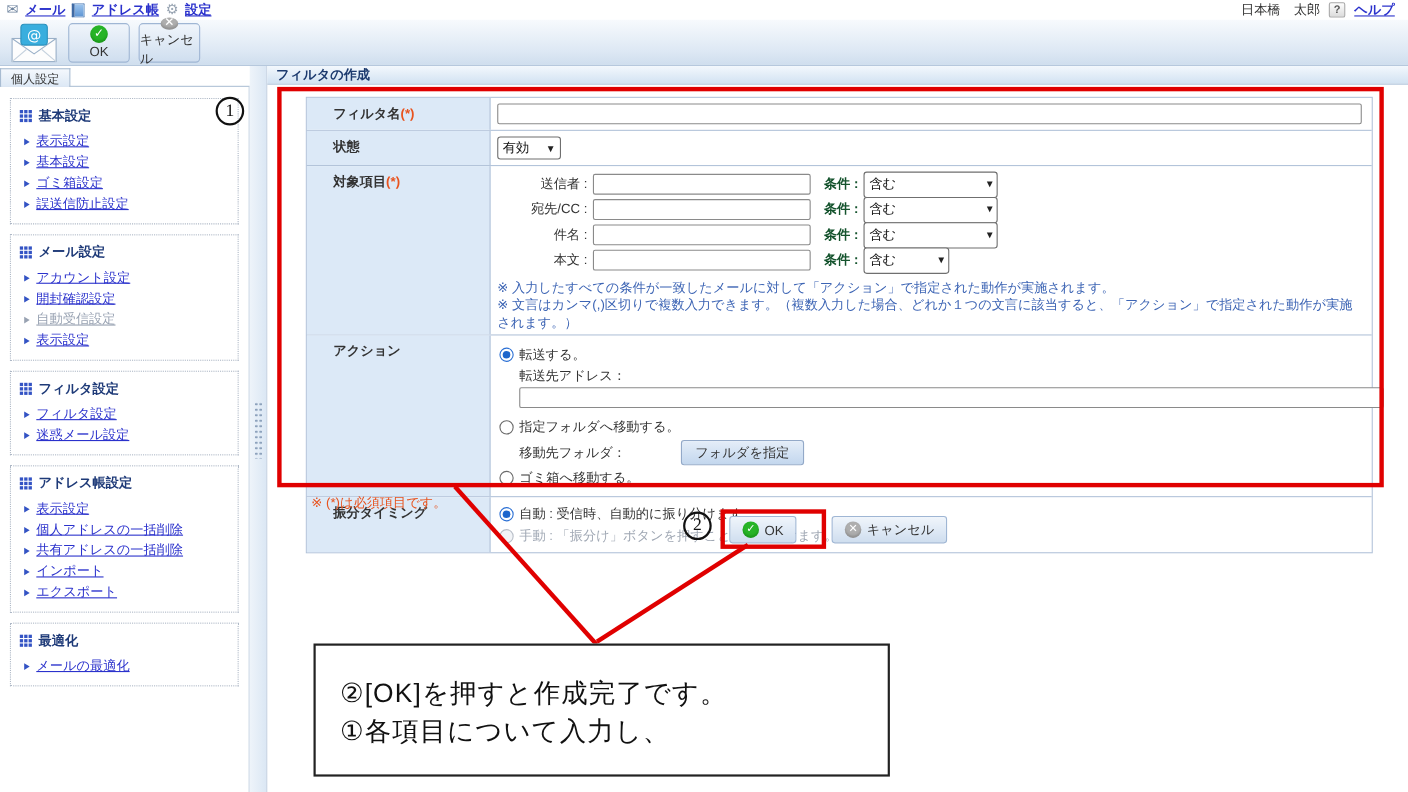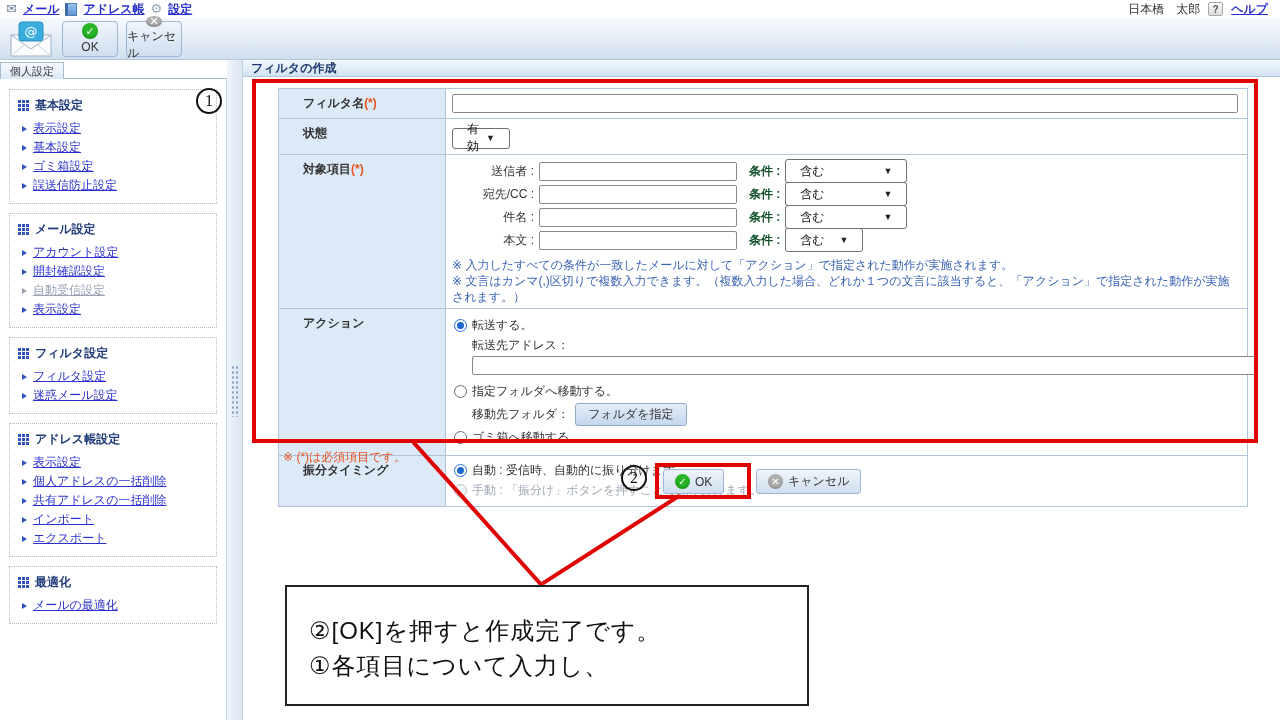--- a/index.html
+++ b/index.html
@@ -65,28 +65,28 @@
   .frow { display:flex; border-top:1px solid #b3c4da; }
   .frow:first-child { border-top:none; }
   .fl-cell { width:167px; flex:0 0 167px; background:#dce9f7; border-right:1px solid #b3c4da;
     padding:6px 24px; font-weight:bold; color:#333; }
   .fv-cell { flex:1; padding:3px 6px; }
   .req { color:#e8531e; font-weight:bold; }
   input.txt { border:1px solid #8a8a8a; border-radius:2px; height:19px; font-size:12px; padding:0 3px;
     font-family:"Liberation Sans","DejaVu Sans",sans-serif; }
   .wide-input { width:786px; margin-top:2px; }
   .sel { display:inline-flex; align-items:center; justify-content:space-between; border:1px solid #6f6f6f;
-    border-radius:3px; background:#fff; height:21px; padding:0 14px; cursor:pointer; color:#111; }
+    border-radius:3px; background:#fff; height:21px; padding:0 4px; cursor:pointer; color:#111; }
   .sel .caret { font-size:9px; color:#222; margin-left:6px; }
   .status-sel { width:58px; margin:2px 0; }
   .cond-row { display:flex; align-items:center; height:23px; }
   .cond-field { width:82px; text-align:right; margin-right:5px; color:#333; }
   .cond-input { width:198px; height:18px; }
   .cond-lbl { margin-left:12px; margin-right:5px; color:#14532d;font-weight:bold; }
-  .cond-sel { width:122px; height:24px; }
+  .cond-sel { width:122px; height:24px;font-family:Liberation Mono, monospace; }
   .cond-sel.short { width:78px; }
   .notes { margin-top:5px; color:#3c64b4; line-height:16px; padding-right:10px; }
   .radio-line { display:flex; align-items:center; gap:5px; min-height:18px; margin:2px 0; }
   .radio { width:13px; height:13px; border-radius:50%; border:1px solid #6a6a6a; background:#fff; flex:0 0 13px; position:relative; cursor:pointer; }
   .radio.on { border-color:#2a6fd4; }
   .radio.on::after { content:""; position:absolute; left:2px; top:2px; width:7px; height:7px; border-radius:50%; background:#1d66cc; }
   .radio.dis { border-color:#b8bec8; background:#f2f4f7; }
   .indent { margin-left:18px; }
   .gray-text { color:#a0a8b4; }
   .folder-btn { display:inline-block; background:linear-gradient(#e4edf8,#c3d7ee); border:1px solid #93a9c8;
@@ -391,21 +391,21 @@
       <div class="radio-line">
         <span class="radio on"></span>
         <span>転送する。</span>
       </div>
       <div class="indent">転送先アドレス：</div>
       <input class="txt indent wide-input" style="margin-bottom: 6px;" value="">
       <div class="radio-line">
         <span class="radio"></span>
         <span>指定フォルダへ移動する。</span>
       </div>
-      <div class="indent" style="display:flex;align-items:center;height:24px;">
+      <div class="indent" style="display:flex;align-items:center;height:24px;gap:44px;">
         <span>移動先フォルダ：</span>
         <span class="folder-btn">フォルダを指定</span>
       </div>
       <div class="radio-line">
         <span class="radio"></span>
         <span>ゴミ箱へ移動する。</span>
       </div>
     </div>
   </div>
 

